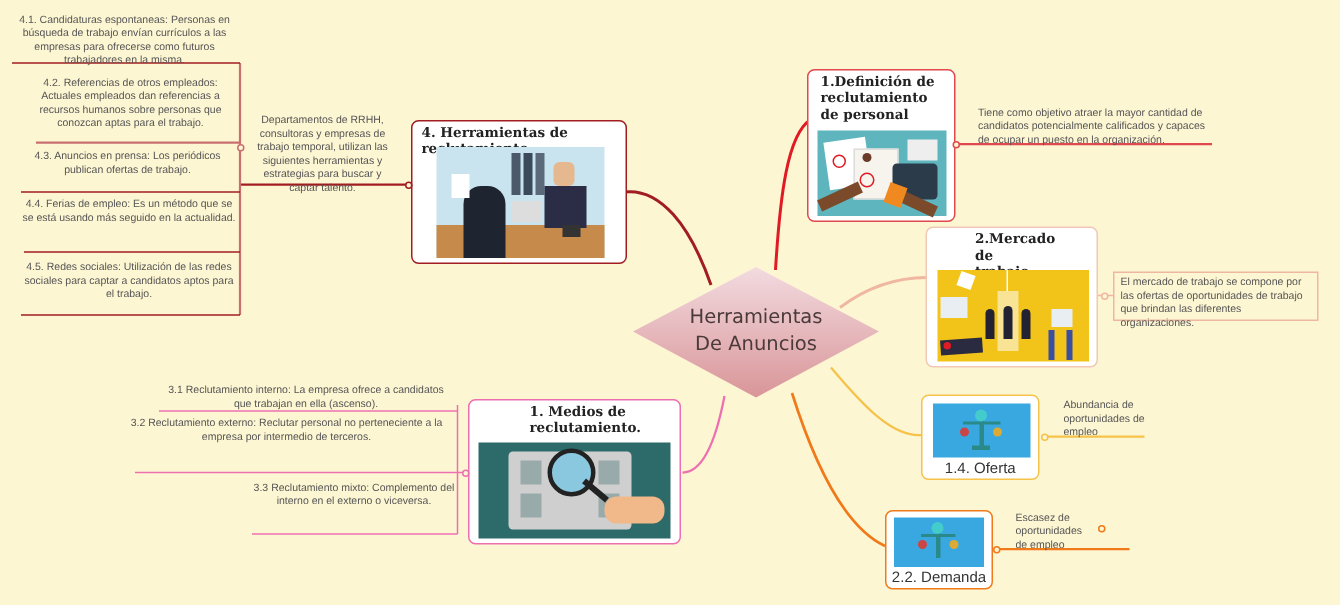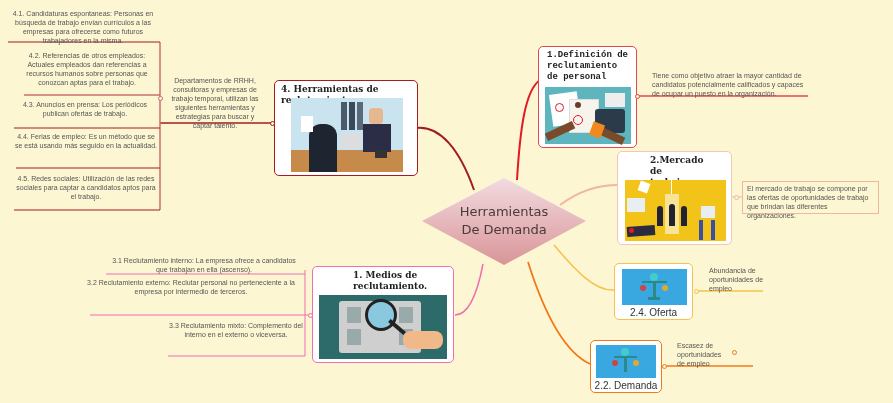--- a/index.html
+++ b/index.html
@@ -57,26 +57,26 @@
   <line x1="305" y1="270" x2="305" y2="356" stroke="#ee6fb0" stroke-width="1"></line>
   <line x1="106" y1="274" x2="305" y2="274" stroke="#ee6fb0" stroke-width="1"></line>
   <line x1="90" y1="315" x2="312" y2="315" stroke="#ee6fb0" stroke-width="1"></line>
   <line x1="168" y1="356" x2="305" y2="356" stroke="#ee6fb0" stroke-width="1"></line>
 
   <polygon points="504,178 586,221 504,265 422,221" fill="url(#cg)"></polygon>
 </svg>
 
 <div class="center">
   <div class="label">
-    <div><span>Herramientas</span><br><span>De Demanda</span></div>
+    <div><span>Herramientas</span><br><span>De Anuncios</span></div>
   </div>
 </div>
 
 <div class="card" style="left:538px;top:46px;width:99px;height:102px;border:1.5px solid #e0494e;">
-  <div class="title" style="padding-left:8px;font-family:Liberation Mono, monospace;">1.Definición de reclutamiento de personal</div>
+  <div class="title" style="padding-left:8px;">1.Definición de reclutamiento de personal</div>
   <div class="pic" style="left:6px;top:40px;width:86px;height:57px;background:#5eb5be;">
     <div style="position:absolute;left:6px;top:6px;width:28px;height:32px;background:#fff;transform:rotate(-8deg);"></div>
     <div style="position:absolute;left:24px;top:12px;width:28px;height:32px;background:#f7f4ee;border:1px solid #ddd;"></div>
     <div style="position:absolute;left:30px;top:15px;width:6px;height:6px;border-radius:50%;background:#6b3b2a;"></div>
     <div style="position:absolute;left:28px;top:28px;width:8px;height:8px;border:1.5px solid #e01b24;border-radius:50%;"></div>
     <div style="position:absolute;left:10px;top:16px;width:7px;height:7px;border:1.5px solid #e01b24;border-radius:50%;"></div>
     <div style="position:absolute;left:60px;top:6px;width:20px;height:14px;background:#eee;"></div>
     <div style="position:absolute;left:50px;top:22px;width:30px;height:24px;background:#2b3b4a;border-radius:3px;"></div>
     <div style="position:absolute;left:0;top:40px;width:30px;height:8px;background:#7a4a2a;transform:rotate(-25deg);"></div>
     <div style="position:absolute;left:50px;top:44px;width:30px;height:8px;background:#7a4a2a;transform:rotate(25deg);"></div>
@@ -110,21 +110,21 @@
 
 <div class="card" style="left:614px;top:263px;width:79px;height:57px;border:1.5px solid #f5c24a;">
   <div class="pic" style="left:7px;top:5px;width:65px;height:36px;background:#3aa8e0;">
     <div style="position:absolute;left:31px;top:6px;width:3px;height:24px;background:#2a8a8a;"></div>
     <div style="position:absolute;left:20px;top:12px;width:25px;height:2px;background:#2a8a8a;"></div>
     <div style="position:absolute;left:28px;top:4px;width:8px;height:8px;border-radius:50%;background:#4cc;"></div>
     <div style="position:absolute;left:18px;top:16px;width:6px;height:6px;border-radius:50%;background:#c44;"></div>
     <div style="position:absolute;left:40px;top:16px;width:6px;height:6px;border-radius:50%;background:#da3;"></div>
     <div style="position:absolute;left:26px;top:28px;width:12px;height:3px;background:#2a8a8a;"></div>
   </div>
-  <div style="position:absolute;left:0;top:43px;width:77px;text-align:center;font-size:10px;color:#333;">2.4. Oferta</div>
+  <div style="position:absolute;left:0;top:43px;width:77px;text-align:center;font-size:10px;color:#333;">1.4. Oferta</div>
 </div>
 <div class="txt left" style="left:709px;top:266px;width:56px;">Abundancia de oportunidades de empleo</div>
 <div class="dot" style="left:694px;top:289px;border:1px solid #f5c24a;"></div>
 
 <div class="card" style="left:590px;top:340px;width:72px;height:53px;border:1.5px solid #f07a1a;padding-left:31px;">
   <div class="pic" style="left:5px;top:4px;width:60px;height:33px;background:#3aa8e0;">
     <div style="position:absolute;left:28px;top:5px;width:3px;height:22px;background:#2a8a8a;"></div>
     <div style="position:absolute;left:18px;top:11px;width:23px;height:2px;background:#2a8a8a;"></div>
     <div style="position:absolute;left:25px;top:3px;width:8px;height:8px;border-radius:50%;background:#4cc;"></div>
     <div style="position:absolute;left:16px;top:15px;width:6px;height:6px;border-radius:50%;background:#c44;"></div>

